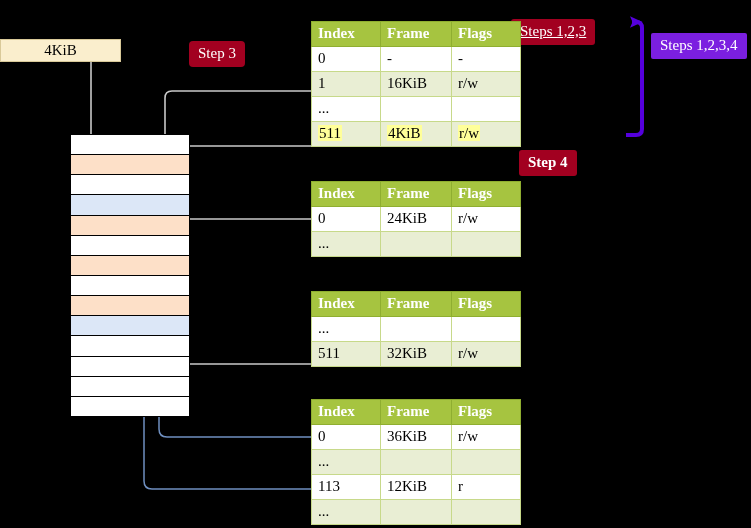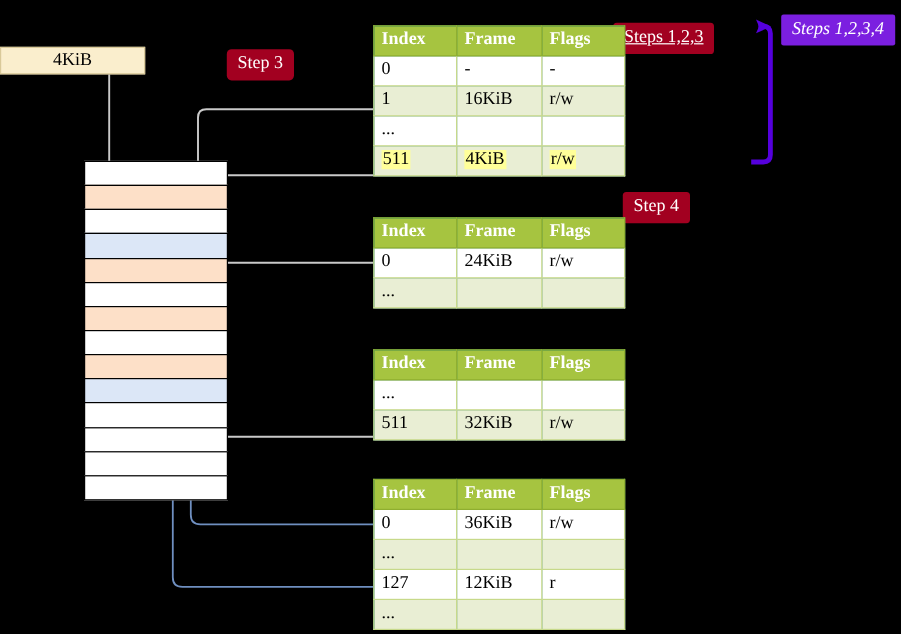--- a/index.html
+++ b/index.html
@@ -119,25 +119,25 @@
   </div>
 
   <div class="badge crimson" style="left:189px;top:41px;">
     <span>Step 3</span>
   </div>
 
   <div class="badge crimson2" style="left:511px;top:19px;text-decoration:underline;">
     <span>Steps 1,2,3</span>
   </div>
 
-  <div class="badge violet" style="left:651px;top:12px;font-style:italic;">
+  <div class="badge violet" style="left:651px;top:33px;">
     <span>Steps 1,2,3,4</span>
   </div>
 
-  <div class="badge crimson2" style="left:519px;top:160px;">
+  <div class="badge crimson2" style="left:519px;top:150px;font-weight:bold;">
     <span>Step 4</span>
   </div>
 
   <div class="memcol" id="memcol" style="left:70px;top:134px;width:120px;height:282px;">
       <div class="memrow white" style="top: 0px; height: 21.1429px;"></div>
       <div class="memrow peach" style="top: 20.1429px; height: 21.1429px;"></div>
       <div class="memrow white" style="top: 40.2857px; height: 21.1429px;"></div>
       <div class="memrow blue" style="top: 60.4286px; height: 21.1429px;"></div>
       <div class="memrow peach" style="top: 80.5714px; height: 21.1429px;"></div>
       <div class="memrow white" style="top: 100.714px; height: 21.1429px;"></div>
@@ -240,21 +240,21 @@
           <td>0</td>
           <td>36KiB</td>
           <td>r/w</td>
         </tr>
         <tr class="alt">
           <td>...</td>
           <td></td>
           <td></td>
         </tr>
         <tr>
-          <td>127</td>
+          <td>113</td>
           <td>12KiB</td>
           <td>r</td>
         </tr>
         <tr class="alt">
           <td>...</td>
           <td></td>
           <td></td>
         </tr>
       </tbody>
     </table>

